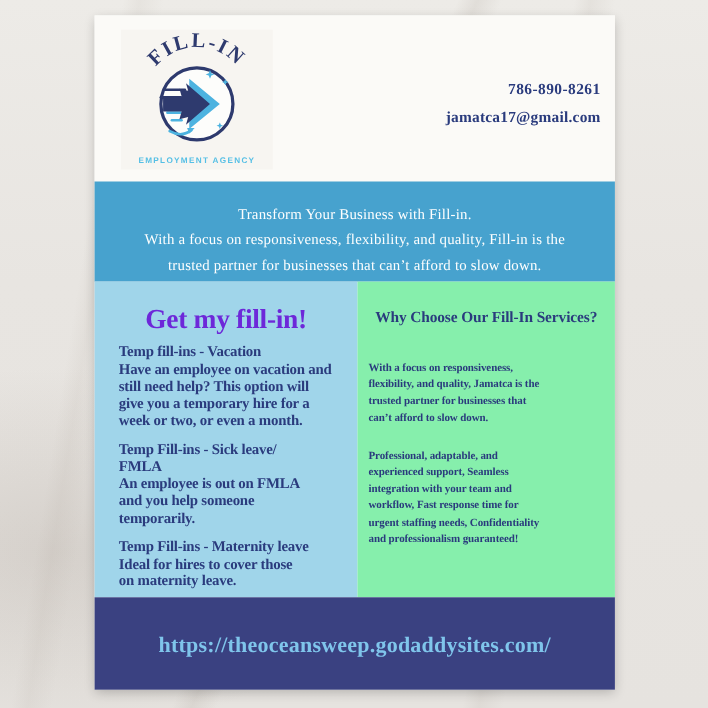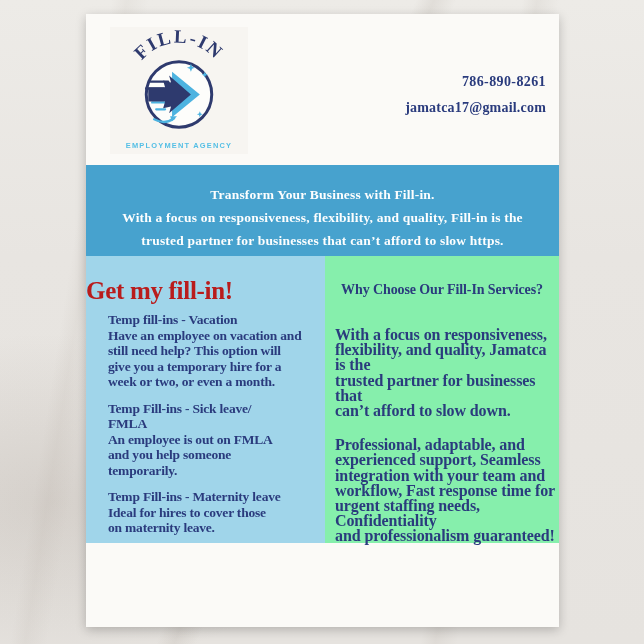--- a/index.html
+++ b/index.html
@@ -27,44 +27,44 @@
   .contact{
     position:absolute;left:246px;top:60px;width:214px;text-align:right;
     color:#2a3b7d;font-weight:bold;font-size:14px;
   }
   .contact .phone{margin-bottom:10px;letter-spacing:0.4px;}
   .contact .email{letter-spacing:0.2px;}
   
   .banner{
     position:absolute;left:0;top:151px;width:473px;height:91px;
     background:#47a2ce;box-sizing:border-box;padding-top:18px;
-    text-align:center;color:#fdfefe;font-weight:bold;font-size:13.5px;
+    text-align:center;color:#fdfefe;font-weight:normal;font-size:13.5px;
     line-height:23px;letter-spacing:0.2px;
   }
   
   .columns{position:absolute;left:0;top:242px;width:473px;height:287px;display:flex;}
   .col-left{width:239px;height:287px;background:#a0d5ea;box-sizing:border-box;}
   .col-right{width:234px;height:287px;background:#86efac;box-sizing:border-box;}
   .col-left h2{
-    margin:21px 0 7px 0;text-align:left;color:#b91c1c;
+    margin:21px 0 7px 0;text-align:center;color:#6d28d9;
     font-size:25px;font-weight:bold;letter-spacing:-0.3px;
   }
   .sections{padding-left:22px;padding-right:19px;}
   .sec{margin-bottom:11px;}
   .sec-title,.sec-body{
     color:#2a3b7d;font-weight:bold;font-size:13.5px;line-height:15.5px;
     letter-spacing:-0.2px;white-space:pre-line;
   }
   .col-right h3{
     margin:26px 4px 0 4px;text-align:center;color:#2a3b7d;
     font-size:14px;font-weight:bold;letter-spacing:-0.1px;
   }
   .col-right p{
     margin:0;padding-left:10px;padding-right:2px;color:#2a3b7d;
-    font-weight:bold;font-size:16px;line-height:15.2px;
+    font-weight:bold;font-size:10px;line-height:15.2px;
     letter-spacing:-0.1px;white-space:pre-line;
   }
   .col-right p.p1{margin-top:29px;}
   .col-right p.p2{margin-top:19px;}
   
   .footer{position:absolute;left:0;top:529px;width:473px;height:84px;background:#3a4181;}
   .footer .url{
     padding-top:33px;text-align:center;color:#7fc5eb;
     font-size:20px;font-weight:bold;letter-spacing:0.2px;
   }
@@ -114,21 +114,21 @@
       </div>
       <div class="contact">
         <div class="phone">786-890-8261</div>
         <div class="email">jamatca17@gmail.com</div>
       </div>
     </div>
 
     <div class="banner">
       <div>Transform Your Business with Fill-in.</div>
       <div>With a focus on responsiveness, flexibility, and quality, Fill-in is the</div>
-      <div>trusted partner for businesses that can’t afford to slow https.</div>
+      <div>trusted partner for businesses that can’t afford to slow down.</div>
     </div>
 
     <div class="columns">
       <div class="col-left">
         <h2>Get my fill-in!</h2>
         <div class="sections">
           <div class="sec">
             <div class="sec-title">Temp fill-ins - Vacation</div>
             <div class="sec-body">Have an employee on vacation and
 still need help? This option will
@@ -157,15 +157,18 @@
 can’t afford to slow down.</p>
         <p class="p2">Professional, adaptable, and
 experienced support, Seamless
 integration with your team and
 workflow, Fast response time for
 urgent staffing needs, Confidentiality
 and professionalism guaranteed!</p>
       </div>
     </div>
 
+    <div class="footer">
+      <div class="url">https://theoceansweep.godaddysites.com/</div>
+    </div>
 
   </div>
 </div>
 
 </body></html>

